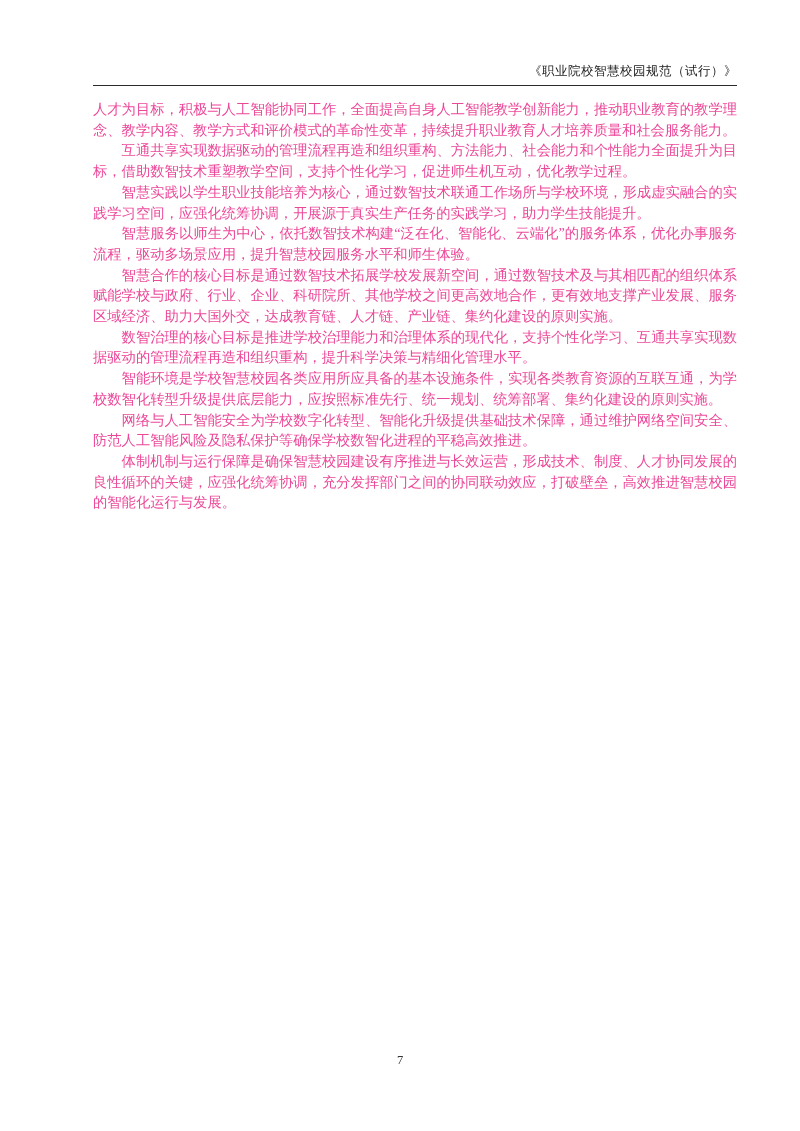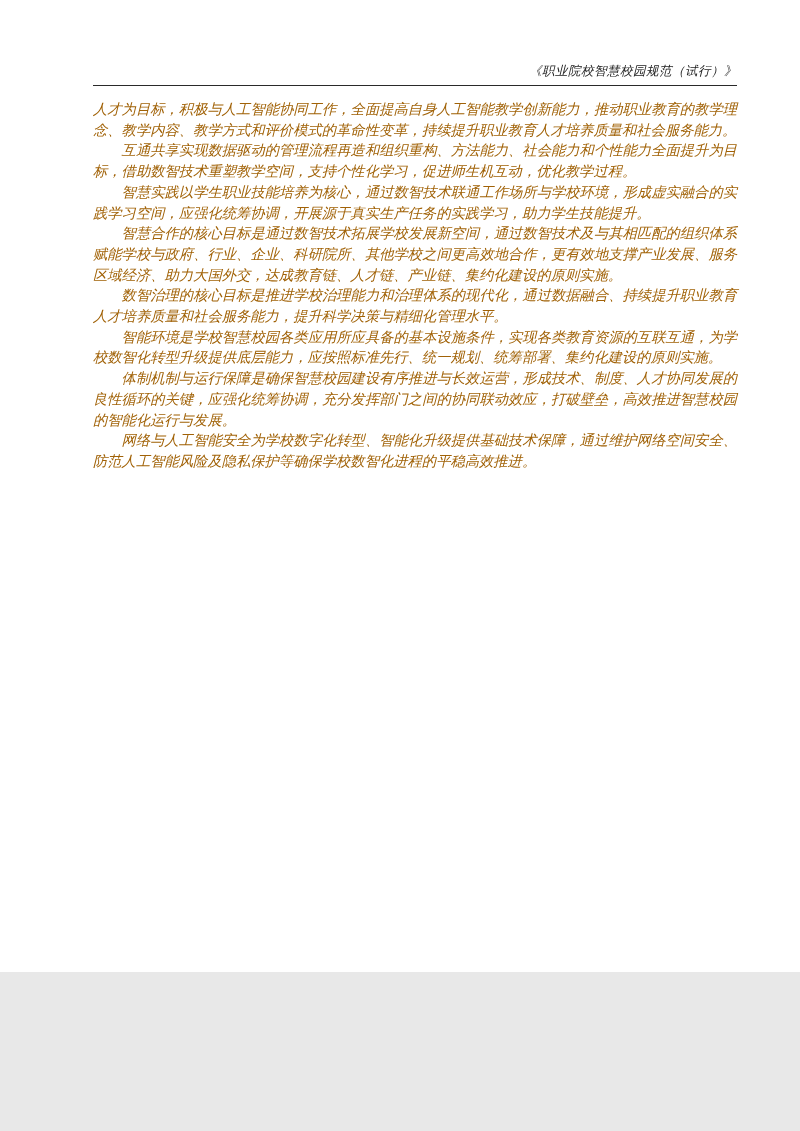--- a/index.html
+++ b/index.html
@@ -3,27 +3,26 @@
 <meta charset="utf-8">
 <style>
   html, body {
     margin: 0;
     padding: 0;
     background: #e8e8e8;
   }
   .page {
     position: relative;
     width: 800px;
-    height: 972px;
+    height: 1131px;
     margin: 0 auto;
     background: #ffffff;
     font-family: "Liberation Serif", "DejaVu Serif", serif;
     color: #1c1c1c;
     overflow: hidden;
-    font-style: italic;
   }
   .running-header {
     position: absolute;
     left: 93px;
     top: 63px;
     width: 644px;
     text-align: right;
     font-size: 12.5px;
     line-height: 17px;
     letter-spacing: 0.5px;
@@ -39,21 +38,21 @@
   }
   .content {
     position: absolute;
     left: 93px;
     top: 99px;
     width: 644px;
     font-size: 14.3px;
     line-height: 20.7px;
     text-align: justify;
     text-justify: inter-ideograph;
-    color: #a16207;
+    color: #ec4899;
   }
   .content p {
     margin: 0;
     padding: 0;
     text-indent: 2em;
   }
   .content p.continuation {
     text-indent: 0;
   }
   .page-footer {
@@ -72,22 +71,23 @@
 <div class="page">
 
   <div class="running-header">《职业院校智慧校园规范（试行）》</div>
 
   <div class="header-rule"></div>
 
   <div class="content">
     <p class="continuation">人才为目标，积极与人工智能协同工作，全面提高自身人工智能教学创新能力，推动职业教育的教学理念、教学内容、教学方式和评价模式的革命性变革，持续提升职业教育人才培养质量和社会服务能力。</p>
     <p>互通共享实现数据驱动的管理流程再造和组织重构、方法能力、社会能力和个性能力全面提升为目标，借助数智技术重塑教学空间，支持个性化学习，促进师生机互动，优化教学过程。</p>
     <p>智慧实践以学生职业技能培养为核心，通过数智技术联通工作场所与学校环境，形成虚实融合的实践学习空间，应强化统筹协调，开展源于真实生产任务的实践学习，助力学生技能提升。</p>
+    <p>智慧服务以师生为中心，依托数智技术构建“泛在化、智能化、云端化”的服务体系，优化办事服务流程，驱动多场景应用，提升智慧校园服务水平和师生体验。</p>
     <p>智慧合作的核心目标是通过数智技术拓展学校发展新空间，通过数智技术及与其相匹配的组织体系赋能学校与政府、行业、企业、科研院所、其他学校之间更高效地合作，更有效地支撑产业发展、服务区域经济、助力大国外交，达成教育链、人才链、产业链、集约化建设的原则实施。</p>
-    <p>数智治理的核心目标是推进学校治理能力和治理体系的现代化，通过数据融合、持续提升职业教育人才培养质量和社会服务能力，提升科学决策与精细化管理水平。</p>
+    <p>数智治理的核心目标是推进学校治理能力和治理体系的现代化，支持个性化学习、互通共享实现数据驱动的管理流程再造和组织重构，提升科学决策与精细化管理水平。</p>
     <p>智能环境是学校智慧校园各类应用所应具备的基本设施条件，实现各类教育资源的互联互通，为学校数智化转型升级提供底层能力，应按照标准先行、统一规划、统筹部署、集约化建设的原则实施。</p>
+    <p>网络与人工智能安全为学校数字化转型、智能化升级提供基础技术保障，通过维护网络空间安全、防范人工智能风险及隐私保护等确保学校数智化进程的平稳高效推进。</p>
     <p>体制机制与运行保障是确保智慧校园建设有序推进与长效运营，形成技术、制度、人才协同发展的良性循环的关键，应强化统筹协调，充分发挥部门之间的协同联动效应，打破壁垒，高效推进智慧校园的智能化运行与发展。</p>
-    <p>网络与人工智能安全为学校数字化转型、智能化升级提供基础技术保障，通过维护网络空间安全、防范人工智能风险及隐私保护等确保学校数智化进程的平稳高效推进。</p>
   </div>
 
   <div class="page-footer">7</div>
 
 </div>
 
 </body></html>

